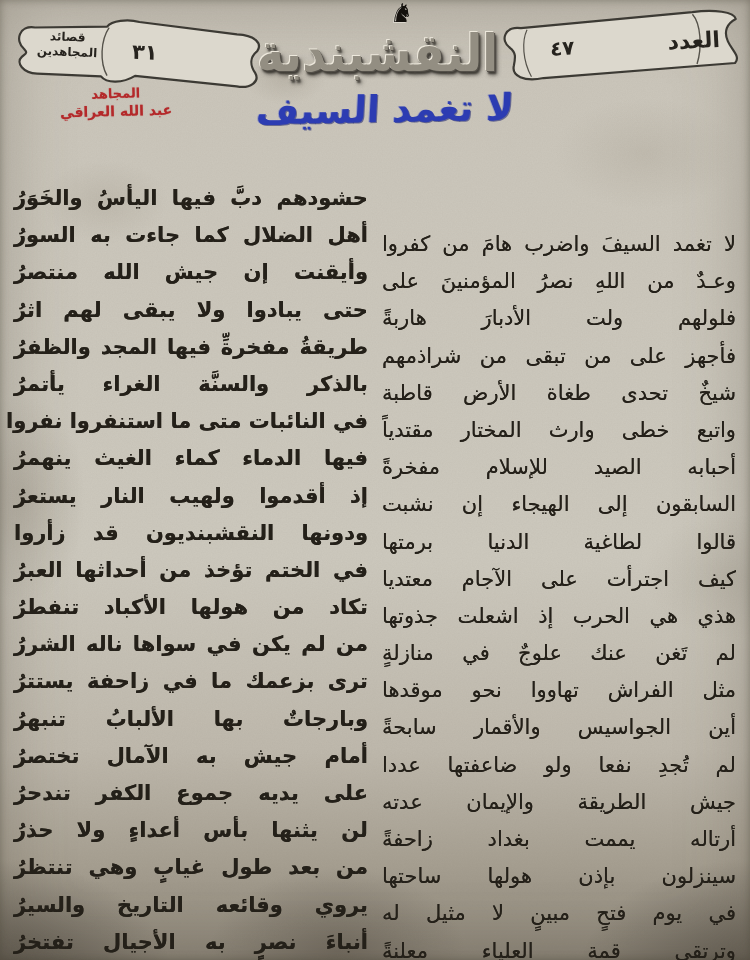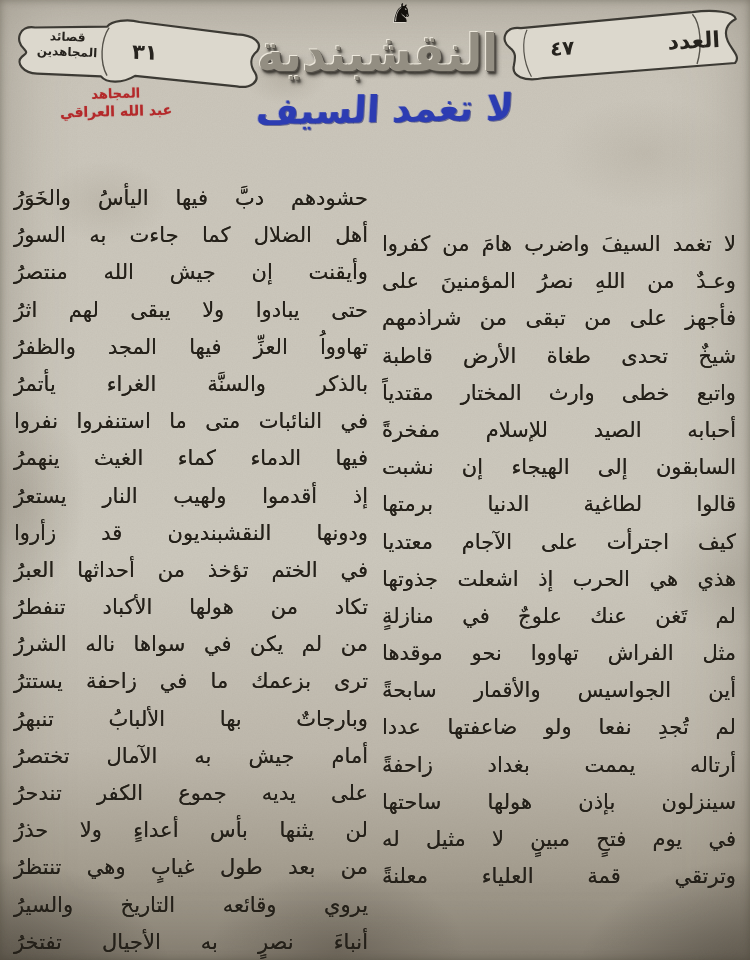--- a/index.html
+++ b/index.html
@@ -62,21 +62,21 @@
 
   
   .poem-col{
     position:absolute;top:180px;width:354px;
     direction:rtl;
     color:#242019;
     font-size:21px;line-height:37.2px;
     text-shadow:0 0 .6px rgba(36,32,25,.8);
   }
   .col-right{left:382px;margin-top:46px;}
-  .col-left{left:14px;}
+  .col-left{left:14px;font-weight:bold;}
   .poem-line{
     text-align:justify;
     text-align-last:justify;
     white-space:nowrap;
     height:37.2px;
     overflow:visible;
   }
 </style>
 </head>
 <body>
@@ -119,43 +119,45 @@
   <div class="byline">
     <div class="l1">المجاهد</div>
     <div class="l2">عبد الله العراقي</div>
   </div>
 
   <div class="poem-title">لا تغمد السيف</div>
 
   <div class="poem-col col-right">
       <div class="poem-line">لا تغمد السيفَ واضرب هامَ من كفروا</div>
       <div class="poem-line">وعـدٌ من اللهِ نصرُ المؤمنينَ على</div>
+      <div class="poem-line">فلولهم ولت الأدبارَ هاربةً</div>
       <div class="poem-line">فأجهز على من تبقى من شراذمهم</div>
       <div class="poem-line">شيخٌ تحدى طغاة الأرض قاطبة</div>
       <div class="poem-line">واتبع خطى وارث المختار مقتدياً</div>
       <div class="poem-line">أحبابه الصيد للإسلام مفخرةً</div>
       <div class="poem-line">السابقون إلى الهيجاء إن نشبت</div>
       <div class="poem-line">قالوا لطاغية الدنيا برمتها</div>
       <div class="poem-line">كيف اجترأت على الآجام معتديا</div>
       <div class="poem-line">هذي هي الحرب إذ اشعلت جذوتها</div>
       <div class="poem-line">لم تَغن عنك علوجٌ في منازلةٍ</div>
       <div class="poem-line">مثل الفراش تهاووا نحو موقدها</div>
       <div class="poem-line">أين الجواسيس والأقمار سابحةً</div>
       <div class="poem-line">لم تُجدِ نفعا ولو ضاعفتها عددا</div>
+      <div class="poem-line">جيش الطريقة والإيمان عدته</div>
       <div class="poem-line">أرتاله يممت بغداد زاحفةً</div>
       <div class="poem-line">سينزلون بإذن هولها ساحتها</div>
       <div class="poem-line">في يوم فتحٍ مبينٍ لا مثيل له</div>
       <div class="poem-line">وترتقي قمة العلياء معلنةً</div>
     </div>
   <div class="poem-col col-left">
       <div class="poem-line">حشودهم دبَّ فيها اليأسُ والخَوَرُ</div>
       <div class="poem-line">أهل الضلال كما جاءت به السورُ</div>
       <div class="poem-line">وأيقنت إن جيش الله منتصرُ</div>
       <div class="poem-line">حتى يبادوا ولا يبقى لهم اثرُ</div>
-      <div class="poem-line">تهاوواُ العزِّ فيها المجد والظفرُ</div>
+      <div class="poem-line">طريقةُ مفخرةِّ فيها المجد والظفرُ</div>
       <div class="poem-line">بالذكر والسنَّة الغراء يأتمرُ</div>
       <div class="poem-line">في النائبات متى ما استنفروا نفروا</div>
       <div class="poem-line">فيها الدماء كماء الغيث ينهمرُ</div>
       <div class="poem-line">إذ أقدموا ولهيب النار يستعرُ</div>
       <div class="poem-line">ودونها النقشبنديون قد زأروا</div>
       <div class="poem-line">في الختم تؤخذ من أحداثها العبرُ</div>
       <div class="poem-line">تكاد من هولها الأكباد تنفطرُ</div>
       <div class="poem-line">من لم يكن في سواها ناله الشررُ</div>
       <div class="poem-line">ترى بزعمك ما في زاحفة يستترُ</div>
       <div class="poem-line">وبارجاتٌ بها الألبابُ تنبهرُ</div>

